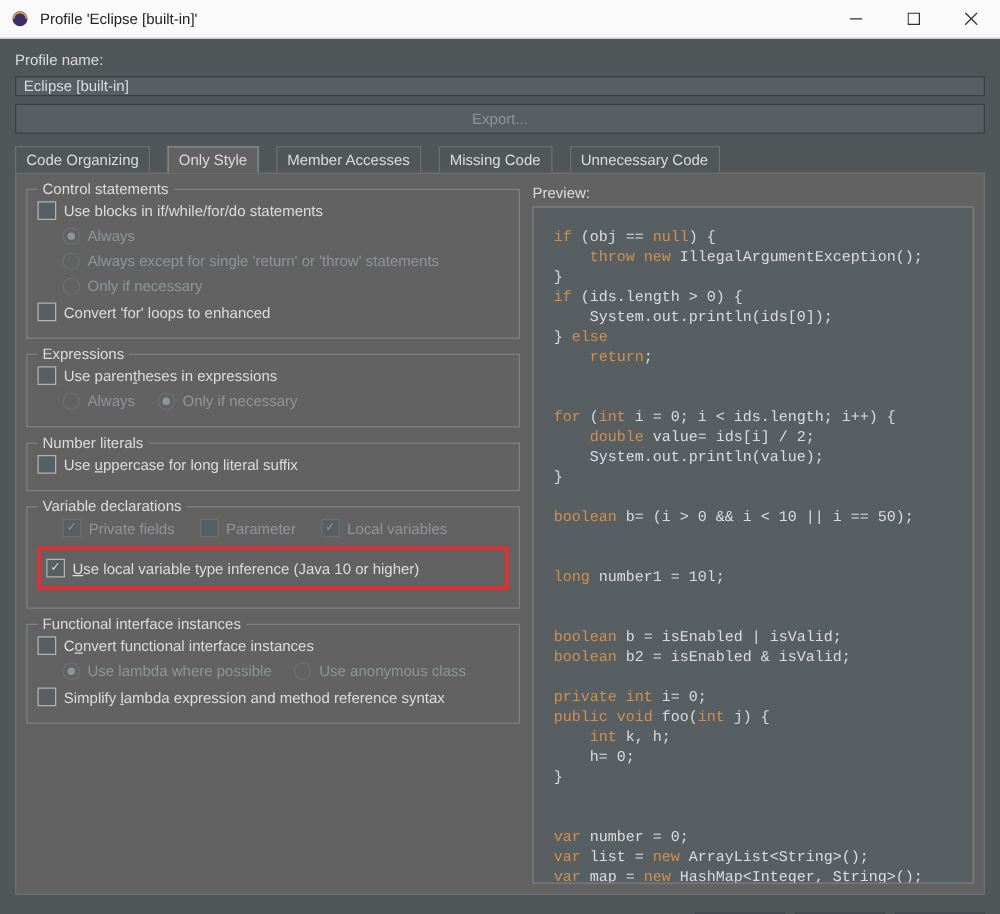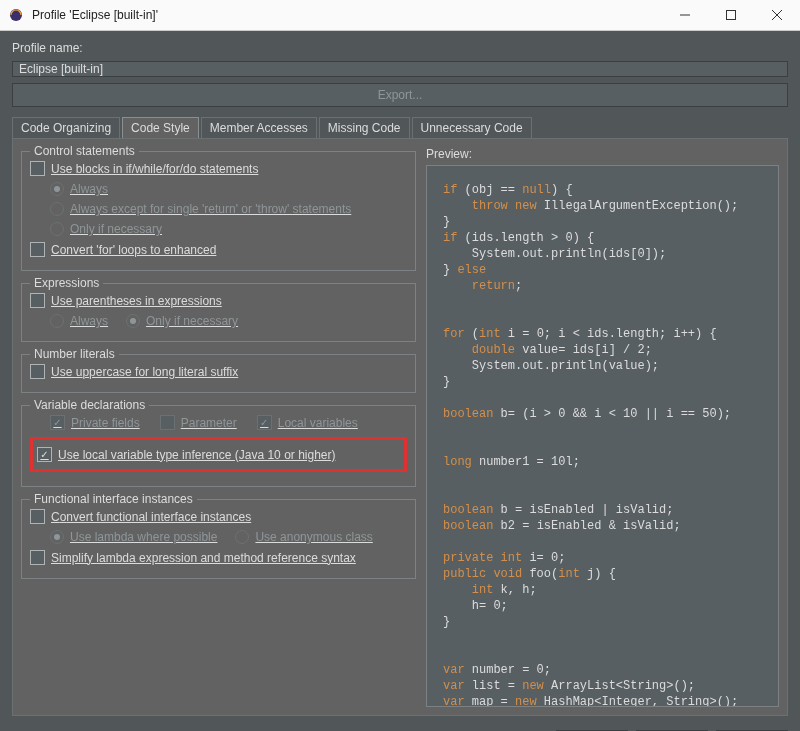--- a/index.html
+++ b/index.html
@@ -65,21 +65,21 @@
   min-width: 72px;
   padding: 0 16px;
   font-family: inherit;
   font-size: 12px;
 }
 .btn.disabled { color: #8e9699; }
 
 
 .tabs {
   display: flex;
-  gap: 2px;
+  gap: 14px;
   margin-bottom: 0;
 }
 .tab {
   background: #515658;
   border: 1px solid #6b7173;
   border-bottom: none;
   padding: 3px 8px;
   color: #dcdcdc;
   font-size: 12px;
 }
@@ -99,21 +99,20 @@
 }
 .left-col { flex: 0 0 395px; display: flex; flex-direction: column; }
 .right-col { flex: 1; display: flex; flex-direction: column; }
 
 
 .fieldset {
   border: 1px solid #7c8284;
   margin: 4px 0 8px 0;
   padding: 6px 8px 10px 8px;
   position: relative;
-  text-decoration: underline;
 }
 .fieldset .legend {
   position: absolute;
   top: -8px;
   left: 8px;
   background: #626262;
   padding: 0 4px;
   font-size: 12px;
 }
 
@@ -257,21 +256,21 @@
 <div class="content">
 
   <div class="profile-row">
     <label>Profile name:</label>
     <input class="text-input" value="Eclipse [built-in]" style="">
     <button class="btn disabled">Export...</button>
   </div>
 
   <div class="tabs">
     <div class="tab">Code Organizing</div>
-    <div class="tab active">Code Style</div>
+    <div class="tab active">Only Style</div>
     <div class="tab">Member Accesses</div>
     <div class="tab">Missing Code</div>
     <div class="tab">Unnecessary Code</div>
   </div>
 
   <div class="main">
     <div class="left-col">
 
       <div class="fieldset">
         <span class="legend">Control statements</span>

